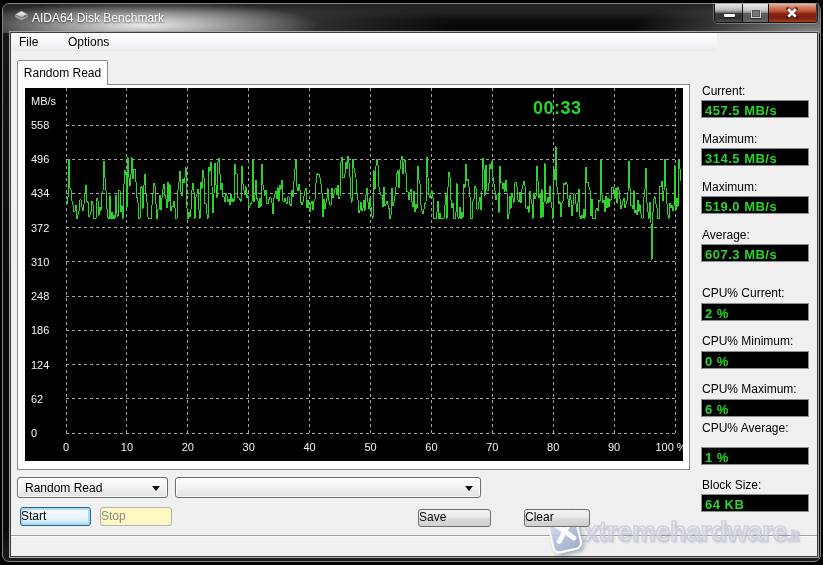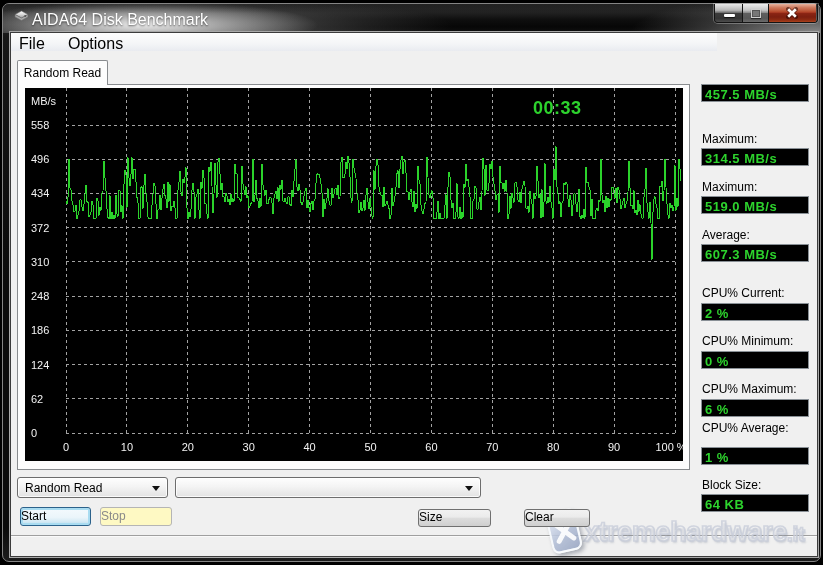--- a/index.html
+++ b/index.html
@@ -18,25 +18,25 @@
   box-shadow:0 0 0 1px rgba(255,255,255,0.28); display:flex; overflow:hidden; }
 .cap { height:100%; position:relative; border-right:1px solid #141414; }
 .cap:last-child { border-right:none; }
 #cmin { width:28px; background:linear-gradient(180deg,#e8e8e8 0%,#b5b5b5 35%,#6e6e6e 48%,#3b3b3b 52%,#353535 80%,#4d4d4d 100%); }
 #cmax { width:26px; background:linear-gradient(180deg,#ededed 0%,#c3c3c3 35%,#8d8d8d 48%,#5f5f5f 52%,#585858 80%,#6b6b6b 100%); }
 #cclose { width:47px; background:linear-gradient(180deg,#e7b29d 0%,#cd7a5e 20%,#bb5334 40%,#a53520 49%,#8a2413 53%,#7c1f10 72%,#8c2a12 88%,#aa421c 100%); }
 #cmin .ic { position:absolute; left:9px; top:10px; width:11px; height:3px; background:#fff; border-radius:1px; box-shadow:0 1px 1px rgba(0,0,0,0.7); }
 #cmax .ic { position:absolute; left:8px; top:5px; width:10px; height:9px; border:1px solid #cfcfcf; background:#777; box-shadow:inset 0 0 0 1px #555, 0 1px 1px rgba(0,0,0,0.5); }
 #cclose svg { position:absolute; left:17px; top:3px; }
 
-#title { left:32px; top:11px; color:#fff; font-size:16px; text-shadow:0 1px 2px rgba(0,0,0,0.6); }
+#title { left:32px; top:11px; color:#fff; font-size:12px; text-shadow:0 1px 2px rgba(0,0,0,0.6); }
 
 #client { left:11px; top:33px; width:806px; height:523px; background:#f0f0f0;
   box-shadow:0 0 0 1px #3c3c3c, 0 0 0 2px #a9a9a9; }
-#menubar { left:11px; top:33px; width:706px; height:18px; background:linear-gradient(180deg,#fdfdfd 0%,#f4f5f7 60%,#e9ebf0 100%); font-size:16px; color:#000; }
+#menubar { left:11px; top:33px; width:706px; height:18px; background:linear-gradient(180deg,#fdfdfd 0%,#f4f5f7 60%,#e9ebf0 100%); font-size:12px; color:#000; }
 #menubar span { position:absolute; top:2px; }
 
 #tab { left:17px; top:60px; width:91px; height:25px; background:#fdfdfd; border:1px solid #898c8f; border-bottom:none; border-radius:2px 2px 0 0; font-size:12px; color:#000; text-align:center; line-height:24px; }
 #tabpage { left:17px; top:84px; width:673px; height:386px; background:#fdfdfd; border:1px solid #898c8f; }
 
 #chart { left:25px; top:88px; }
 
 .plabel { left:702px; font-size:12px; color:#000; }
 .pbox { left:701px; width:108px; height:18px; background:#000; border:1px solid #899096; padding:2px 0 0 3px; font-size:13px; font-weight:bold; color:#2dd32d; letter-spacing:0.5px; }
 
@@ -46,21 +46,21 @@
 
 .btn { z-index:3; top:507px; height:19px; border:1px solid #707070; border-radius:3px; background:linear-gradient(180deg,#f2f2f2 0%,#ebebeb 45%,#dddddd 50%,#cfcfcf 100%); font-size:12px; color:#000; text-align:left; line-height:17px; }
 #bstart { left:20px; width:71px; border-color:#2c628b; box-shadow:inset 0 0 0 2px #a9dcf1; background:linear-gradient(180deg,#f4fafd 0%,#ebf5fa 55%,#d6ebf5 78%,#badcee 100%); }
 #bstop { left:100px; width:72px; border-color:#b5b5b5; background:#fef9c3; color:#8a8a8a; }
 #bsave { left:418px; width:73px; top:509px; height:17.5px; line-height:15px; }
 #bclear { left:504px; width:66px; top:509px; height:17.5px; line-height:15px;margin-left:20px; }
 
 #statline { left:11px; top:535px; width:806px; height:1px; background:#9f9f9f; box-shadow:0 1px 0 #fafafa; }
 
 #wmtext { left:584px; top:517px; font-size:27px; font-weight:bold; letter-spacing:-0.4px; color:rgba(252,253,255,0.30); -webkit-text-stroke:1.7px rgba(198,204,216,0.78); text-shadow:1px 2px 2px rgba(120,130,150,0.3); }
-#wmtext .it { font-size:21px; }
+#wmtext .it { font-size:15px; }
 #wmtile { z-index:2; left:549px; top:510px; width:30px; height:42px; border-radius:7px; transform:rotate(-13deg);
   background:linear-gradient(150deg, rgba(235,240,250,0.92) 0%, rgba(178,190,214,0.88) 55%, rgba(148,162,192,0.85) 100%); border:2px solid rgba(252,254,255,0.92); box-shadow:2px 3px 4px rgba(60,70,90,0.4); }
 #wmtile svg { position:absolute; left:0; top:0; }
 </style></head>
 <body>
 <div class="abs" id="frame"></div>
 <div class="abs" id="titleglow"></div>
 <div class="abs" id="client"></div>
 <div class="abs" id="menubar">
     <span style="left:8px">File</span>
@@ -143,21 +143,21 @@
 <text x="467.3" y="362.5" text-anchor="middle">70</text>
 <text x="528.2" y="362.5" text-anchor="middle">80</text>
 <text x="589.1" y="362.5" text-anchor="middle">90</text>
 <text x="646.0" y="362.5" text-anchor="middle">100 %</text>
  </g>
  <text x="508" y="25.5" fill="#2dd32d" font-size="18px" font-weight="bold" letter-spacing="0.5" font-family="Liberation Sans">00:33</text>
  <polyline fill="none" stroke="#2bd32b" stroke-width="1" shape-rendering="crispEdges" points="41,113.5 42,116.0 43,109.8 44,70.7 45,100.3 46,101.5 47,112.8 48,116.5 49,123.5 50,123.0 51,117.3 52,130.8 53,127.4 54,122.8 55,112.0 56,111.8 57,118.7 58,123.0 59,116.0 60,106.4 61,97.2 62,113.6 63,114.3 64,129.3 65,126.8 66,124.4 67,112.9 68,116.5 69,130.8 70,130.8 71,130.5 72,110.1 73,112.5 74,127.6 75,119.4 76,122.7 77,105.4 78,102.9 79,72.7 80,90.0 81,103.0 82,120.7 83,129.4 84,130.8 85,107.2 86,130.8 87,124.3 88,130.8 89,127.0 90,130.8 91,107.2 92,125.6 93,128.8 94,102.6 95,102.8 96,124.0 97,117.4 98,130.8 99,96.1 100,82.5 101,86.6 102,120.3 103,69.5 104,90.0 105,98.4 106,86.5 107,69.3 108,91.0 109,81.4 110,81.3 111,94.2 112,109.5 113,115.1 114,130.8 115,130.8 116,98.8 117,99.3 118,121.2 119,97.1 120,86.2 121,105.3 122,113.6 123,129.0 124,130.8 125,130.8 126,130.8 127,117.4 128,105.8 129,95.0 130,98.2 131,115.5 132,130.8 133,122.2 134,121.6 135,107.2 136,121.8 137,110.3 138,100.8 139,95.6 140,107.5 141,111.0 142,120.2 143,94.1 144,113.6 145,96.4 146,122.6 147,117.8 148,118.8 149,112.9 150,119.9 151,130.8 152,130.8 153,102.5 154,93.7 155,82.6 156,104.4 157,108.3 158,91.3 159,94.6 160,89.6 161,79.5 162,119.5 163,130.8 164,123.9 165,129.3 166,121.1 167,102.5 168,94.9 169,103.7 170,130.8 171,108.9 172,105.7 173,100.6 174,122.3 175,130.8 176,94.4 177,100.7 178,82.3 179,89.8 180,115.3 181,115.5 182,126.2 183,130.8 184,78.7 185,83.5 186,74.0 187,98.4 188,125.2 189,106.0 190,75.1 191,96.5 192,110.1 193,74.2 194,70.0 195,86.2 196,101.8 197,94.6 198,108.6 199,109.1 200,114.2 201,104.7 202,108.0 203,113.5 204,110.7 205,117.4 206,106.0 207,114.3 208,110.6 209,113.7 210,75.6 211,86.0 212,85.6 213,109.3 214,109.9 215,111.5 216,114.2 217,77.8 218,95.5 219,102.0 220,107.1 221,98.4 222,109.5 223,107.4 224,120.4 225,118.2 226,115.6 227,114.2 228,70.7 229,114.1 230,107.2 231,91.7 232,110.6 233,112.8 234,119.8 235,109.8 236,118.6 237,76.0 238,96.8 239,101.8 240,107.5 241,102.1 242,115.6 243,116.0 244,111.5 245,109.2 246,109.9 247,114.6 248,126.3 249,109.7 250,106.3 251,103.2 252,111.2 253,99.5 254,113.9 255,97.2 256,101.4 257,91.6 258,113.1 259,113.6 260,109.8 261,114.0 262,116.3 263,108.8 264,109.0 265,116.5 266,118.1 267,102.4 268,109.1 269,93.2 270,81.1 271,71.1 272,99.4 273,102.8 274,96.5 275,101.7 276,114.4 277,117.1 278,114.0 279,108.0 280,103.4 281,100.1 282,120.3 283,111.9 284,119.5 285,123.9 286,115.5 287,113.1 288,122.0 289,113.4 290,111.6 291,94.8 292,85.7 293,86.6 294,85.9 295,89.6 296,96.2 297,105.1 298,129.1 299,111.0 300,121.3 301,115.4 302,109.9 303,100.5 304,113.1 305,117.2 306,117.3 307,100.3 308,109.5 309,106.4 310,101.1 311,99.8 312,106.9 313,97.2 314,111.2 315,109.3 316,73.9 317,68.7 318,89.5 319,89.8 320,85.8 321,74.2 322,80.9 323,67.9 324,75.1 325,88.9 326,110.2 327,114.6 328,70.7 329,80.0 330,84.8 331,90.4 332,105.2 333,112.1 334,125.0 335,121.9 336,114.1 337,122.6 338,119.7 339,111.8 340,122.8 341,107.4 342,100.1 343,114.2 344,120.8 345,110.4 346,119.0 347,127.7 348,130.8 349,82.3 350,102.1 351,78.0 352,71.2 353,76.6 354,98.9 355,103.6 356,107.3 357,107.1 358,119.3 359,99.1 360,117.6 361,116.5 362,112.9 363,117.2 364,120.4 365,130.8 366,127.2 367,100.2 368,117.6 369,114.4 370,107.9 371,98.8 372,85.5 373,82.5 374,100.4 375,80.7 376,71.9 377,68.1 378,85.9 379,73.8 380,71.8 381,84.9 382,103.2 383,103.6 384,112.4 385,103.9 386,100.6 387,113.8 388,119.3 389,103.1 390,124.1 391,116.2 392,120.8 393,78.0 394,92.0 395,95.6 396,117.3 397,123.1 398,125.8 399,121.1 400,115.6 401,114.0 402,69.1 403,89.4 404,107.2 405,110.3 406,105.5 407,102.6 408,109.7 409,130.8 410,130.8 411,130.8 412,124.0 413,113.1 414,130.8 415,125.2 416,130.8 417,130.8 418,130.8 419,129.9 420,116.7 421,106.3 422,130.8 423,99.0 424,84.5 425,89.2 426,112.1 427,120.2 428,115.0 429,130.8 430,130.8 431,124.6 432,95.4 433,129.2 434,130.8 435,118.9 436,130.8 437,123.8 438,129.5 439,96.4 440,99.4 441,75.9 442,92.4 443,90.7 444,98.6 445,108.8 446,130.8 447,130.8 448,113.3 449,111.0 450,98.6 451,100.2 452,120.9 453,121.2 454,113.7 455,108.6 456,121.9 457,103.3 458,69.9 459,80.8 460,107.5 461,76.6 462,101.9 463,102.7 464,95.5 465,76.2 466,80.9 467,73.2 468,88.6 469,95.9 470,102.6 471,112.3 472,107.2 473,106.0 474,124.9 475,77.6 476,94.3 477,95.1 478,100.6 479,94.7 480,103.7 481,91.6 482,104.2 483,130.8 484,126.4 485,107.9 486,120.5 487,105.2 488,110.3 489,114.8 490,95.1 491,93.8 492,98.6 493,112.1 494,113.9 495,104.0 496,115.1 497,101.2 498,96.8 499,93.5 500,98.4 501,119.9 502,121.3 503,118.1 504,125.0 505,103.1 506,111.3 507,115.7 508,130.8 509,105.4 510,111.3 511,108.3 512,77.6 513,93.0 514,109.5 515,106.1 516,130.3 517,101.2 518,128.8 519,114.7 520,75.1 521,113.2 522,115.4 523,108.8 524,114.8 525,98.2 526,113.6 527,119.9 528,130.8 529,81.1 530,92.2 531,58.5 532,99.4 533,105.9 534,116.2 535,113.5 536,129.1 537,115.4 538,113.0 539,95.0 540,97.3 541,94.6 542,95.8 543,110.7 544,119.3 545,106.9 546,111.7 547,127.8 548,116.9 549,105.8 550,106.1 551,116.1 552,123.8 553,114.3 554,100.7 555,128.6 556,130.8 557,126.9 558,130.1 559,121.3 560,130.8 561,78.6 562,94.3 563,94.0 564,98.8 565,101.7 566,128.4 567,111.0 568,130.8 569,130.2 570,130.8 571,122.3 572,120.5 573,122.9 574,112.4 575,114.2 576,70.7 577,106.9 578,114.7 579,112.1 580,124.2 581,108.1 582,119.9 583,109.7 584,119.4 585,111.4 586,112.5 587,99.6 588,99.3 589,105.3 590,109.9 591,100.2 592,115.3 593,99.0 594,102.3 595,111.4 596,120.7 597,117.4 598,113.4 599,110.2 600,120.2 601,116.3 602,113.5 603,104.2 604,72.9 605,99.5 606,117.9 607,116.8 608,121.3 609,102.4 610,125.3 611,121.9 612,127.4 613,111.8 614,123.6 615,116.5 616,125.7 617,130.2 618,130.8 619,109.4 620,101.6 621,79.7 622,114.8 623,124.2 624,130.7 625,113.9 626,135.3 627,171.7 628,124.2 629,111.4 630,108.6 631,115.9 632,119.6 633,130.8 634,130.8 635,98.6 636,98.5 637,93.1 638,113.3 639,102.8 640,70.7 641,99.3 642,115.6 643,127.3 644,130.8 645,114.7 646,120.0 647,116.8 648,122.6 649,119.3 650,77.3 651,122.5 652,109.8 653,119.0 654,70.6 655,81.2 656,93.4"></polyline>
 </svg>
 
 <div class="abs plabel" style="top:84px">Current:</div>
-<div class="abs pbox" style="top:84px">457.5 MB/s</div>
+<div class="abs pbox" style="top:100px">457.5 MB/s</div>
 <div class="abs plabel" style="top:132px">Maximum:</div>
 <div class="abs pbox" style="top:148px">314.5 MB/s</div>
 <div class="abs plabel" style="top:180px">Maximum:</div>
 <div class="abs pbox" style="top:196px">519.0 MB/s</div>
 <div class="abs plabel" style="top:228px">Average:</div>
 <div class="abs pbox" style="top:244px">607.3 MB/s</div>
 <div class="abs plabel" style="top:286px">CPU% Current:</div>
 <div class="abs pbox" style="top:303px">2 %</div>
 <div class="abs plabel" style="top:334px">CPU% Minimum:</div>
 <div class="abs pbox" style="top:351px">0 %</div>
@@ -171,21 +171,21 @@
 <div class="abs combo" style="left:17px;width:151px">
     <span class="txt">Random Read</span>
     <span class="arr"></span>
   </div>
 <div class="abs combo" style="left:175px;width:306px">
     <span class="arr"></span>
   </div>
 
 <div class="abs btn" id="bstart">Start</div>
 <div class="abs btn" id="bstop">Stop</div>
-<div class="abs btn" id="bsave">Size</div>
+<div class="abs btn" id="bsave">Save</div>
 <div class="abs btn" id="bclear">Clear</div>
 <div class="abs" id="statline"></div>
 
 <div class="abs" id="wmtile">
     <svg width="27" height="39" viewBox="0 0 27 39">
  <path d="M6 11 L21 28 M21 11 L6 28" stroke="rgba(255,255,255,0.9)" stroke-width="5" stroke-linecap="round"></path>
     </svg>
   </div>
 <div class="abs" id="wmtext">xtremehardware<span class="it">.it</span></div>
 </body></html>

